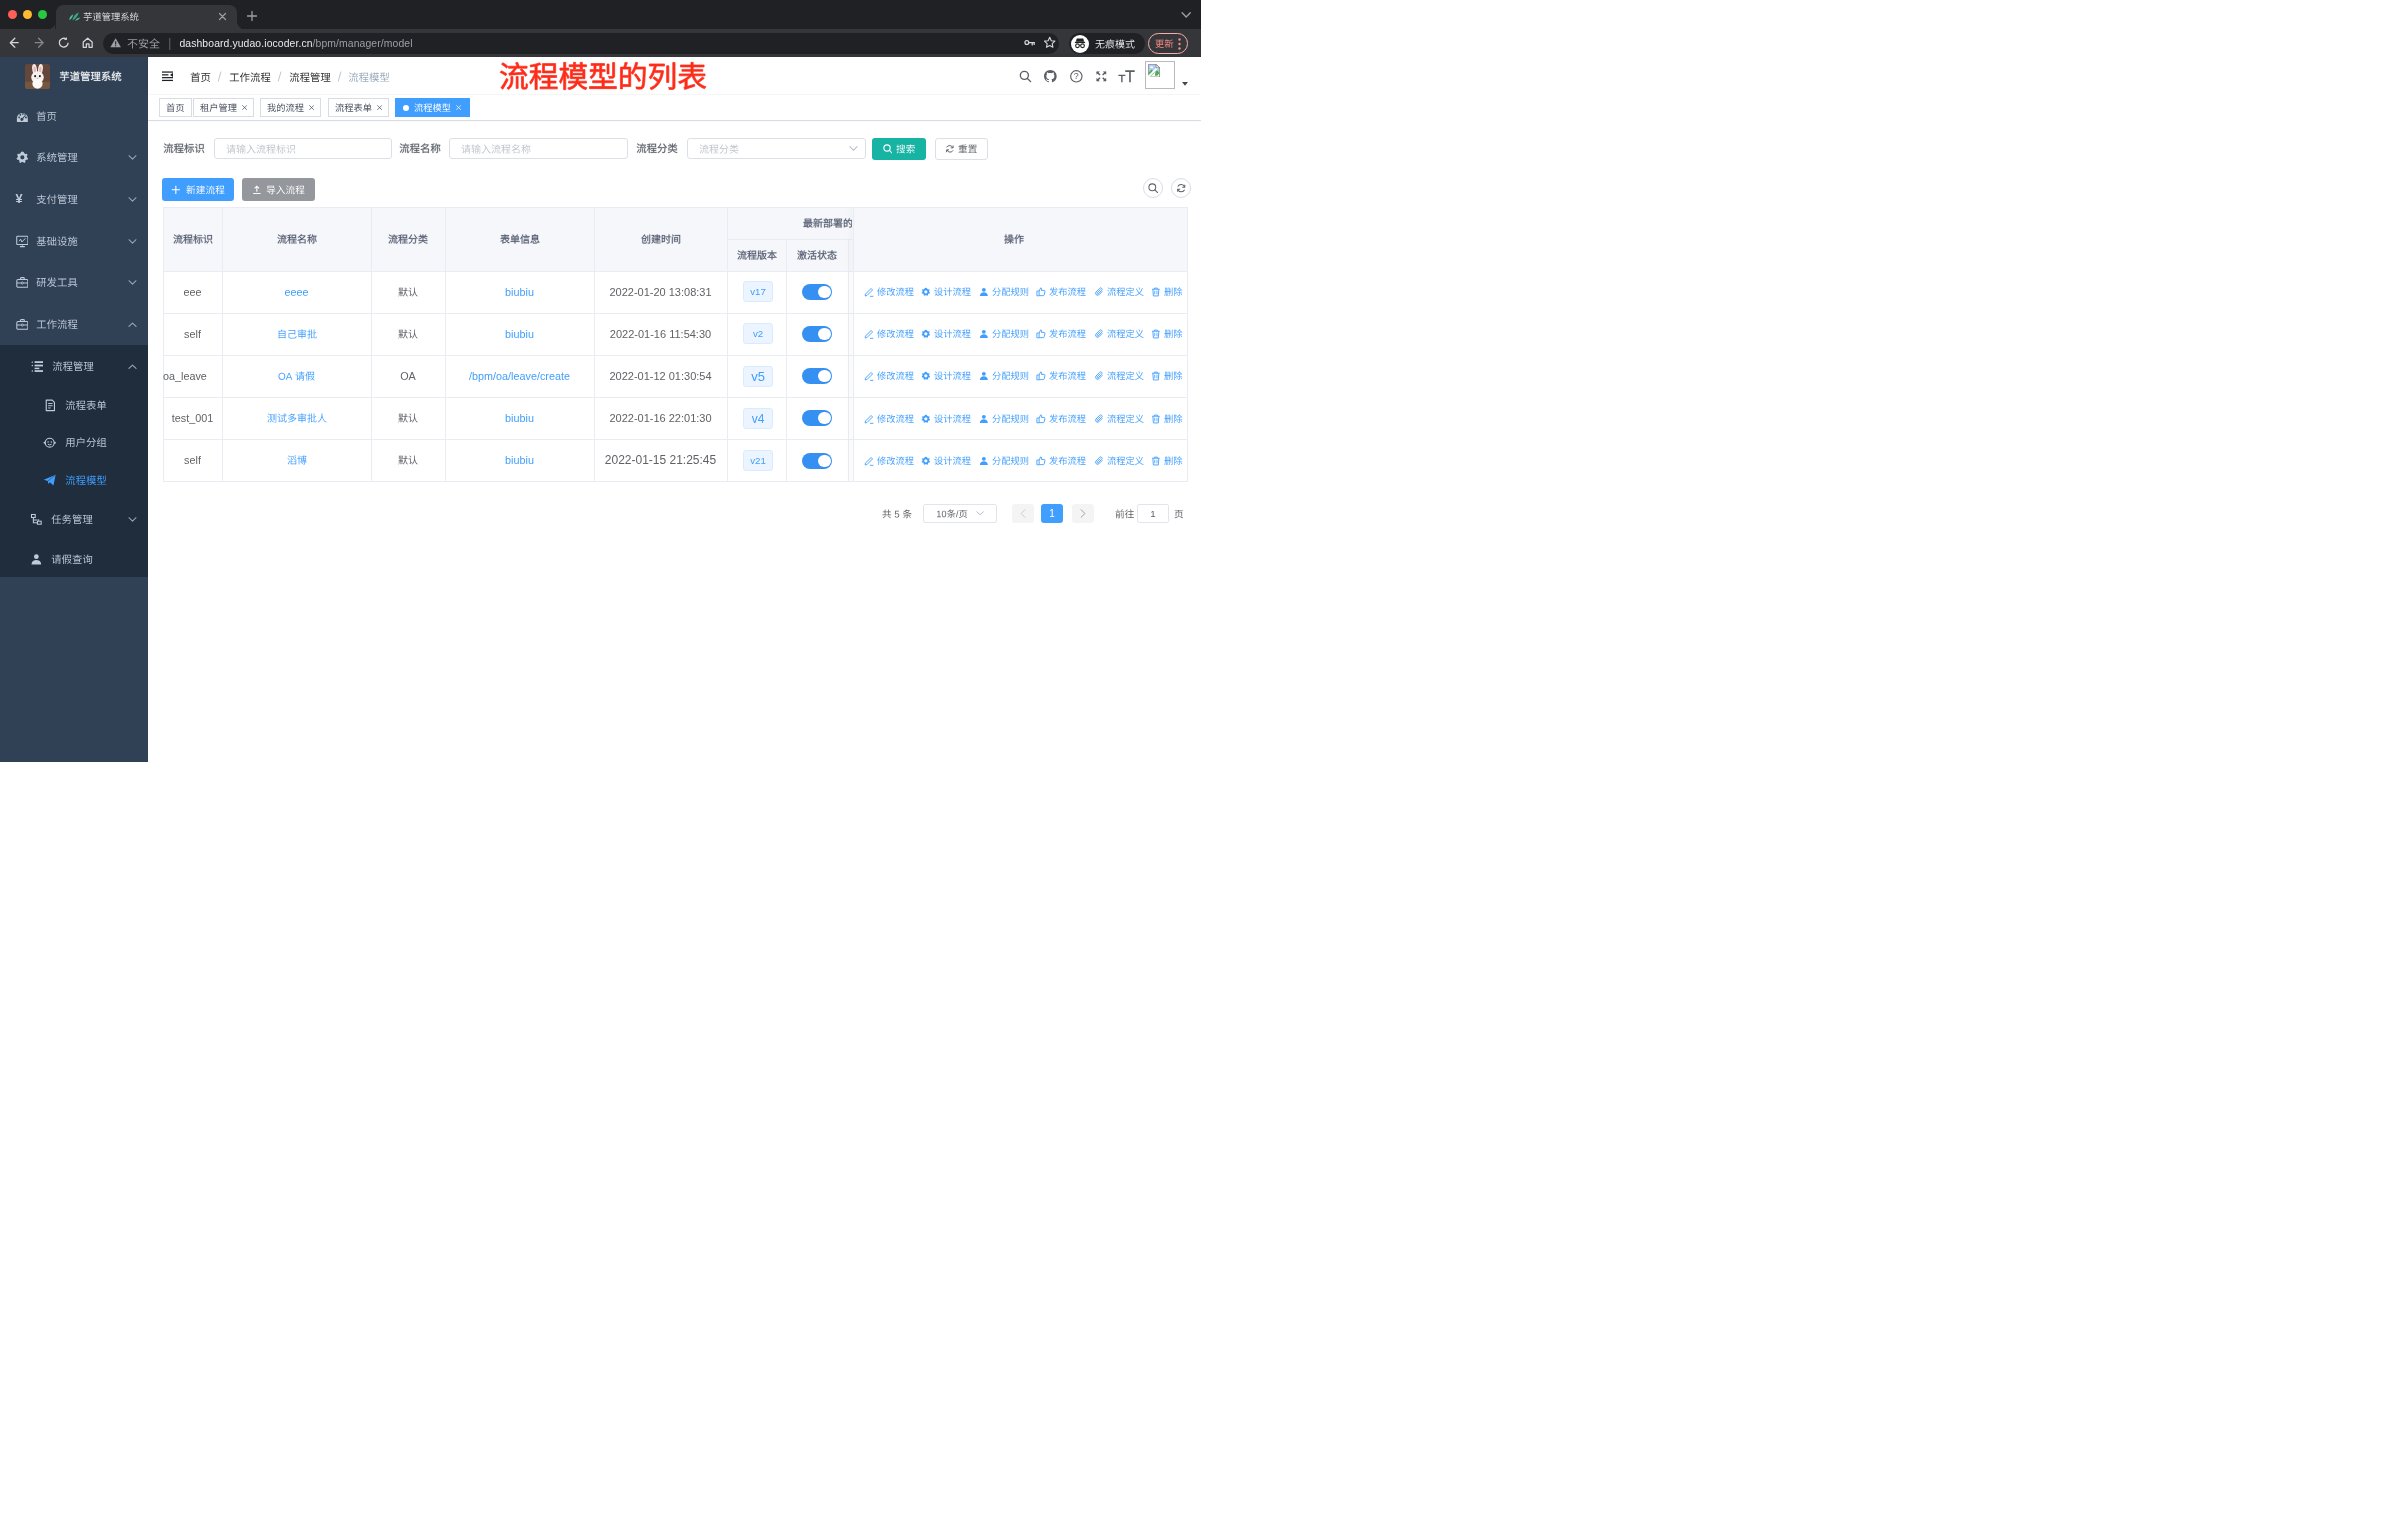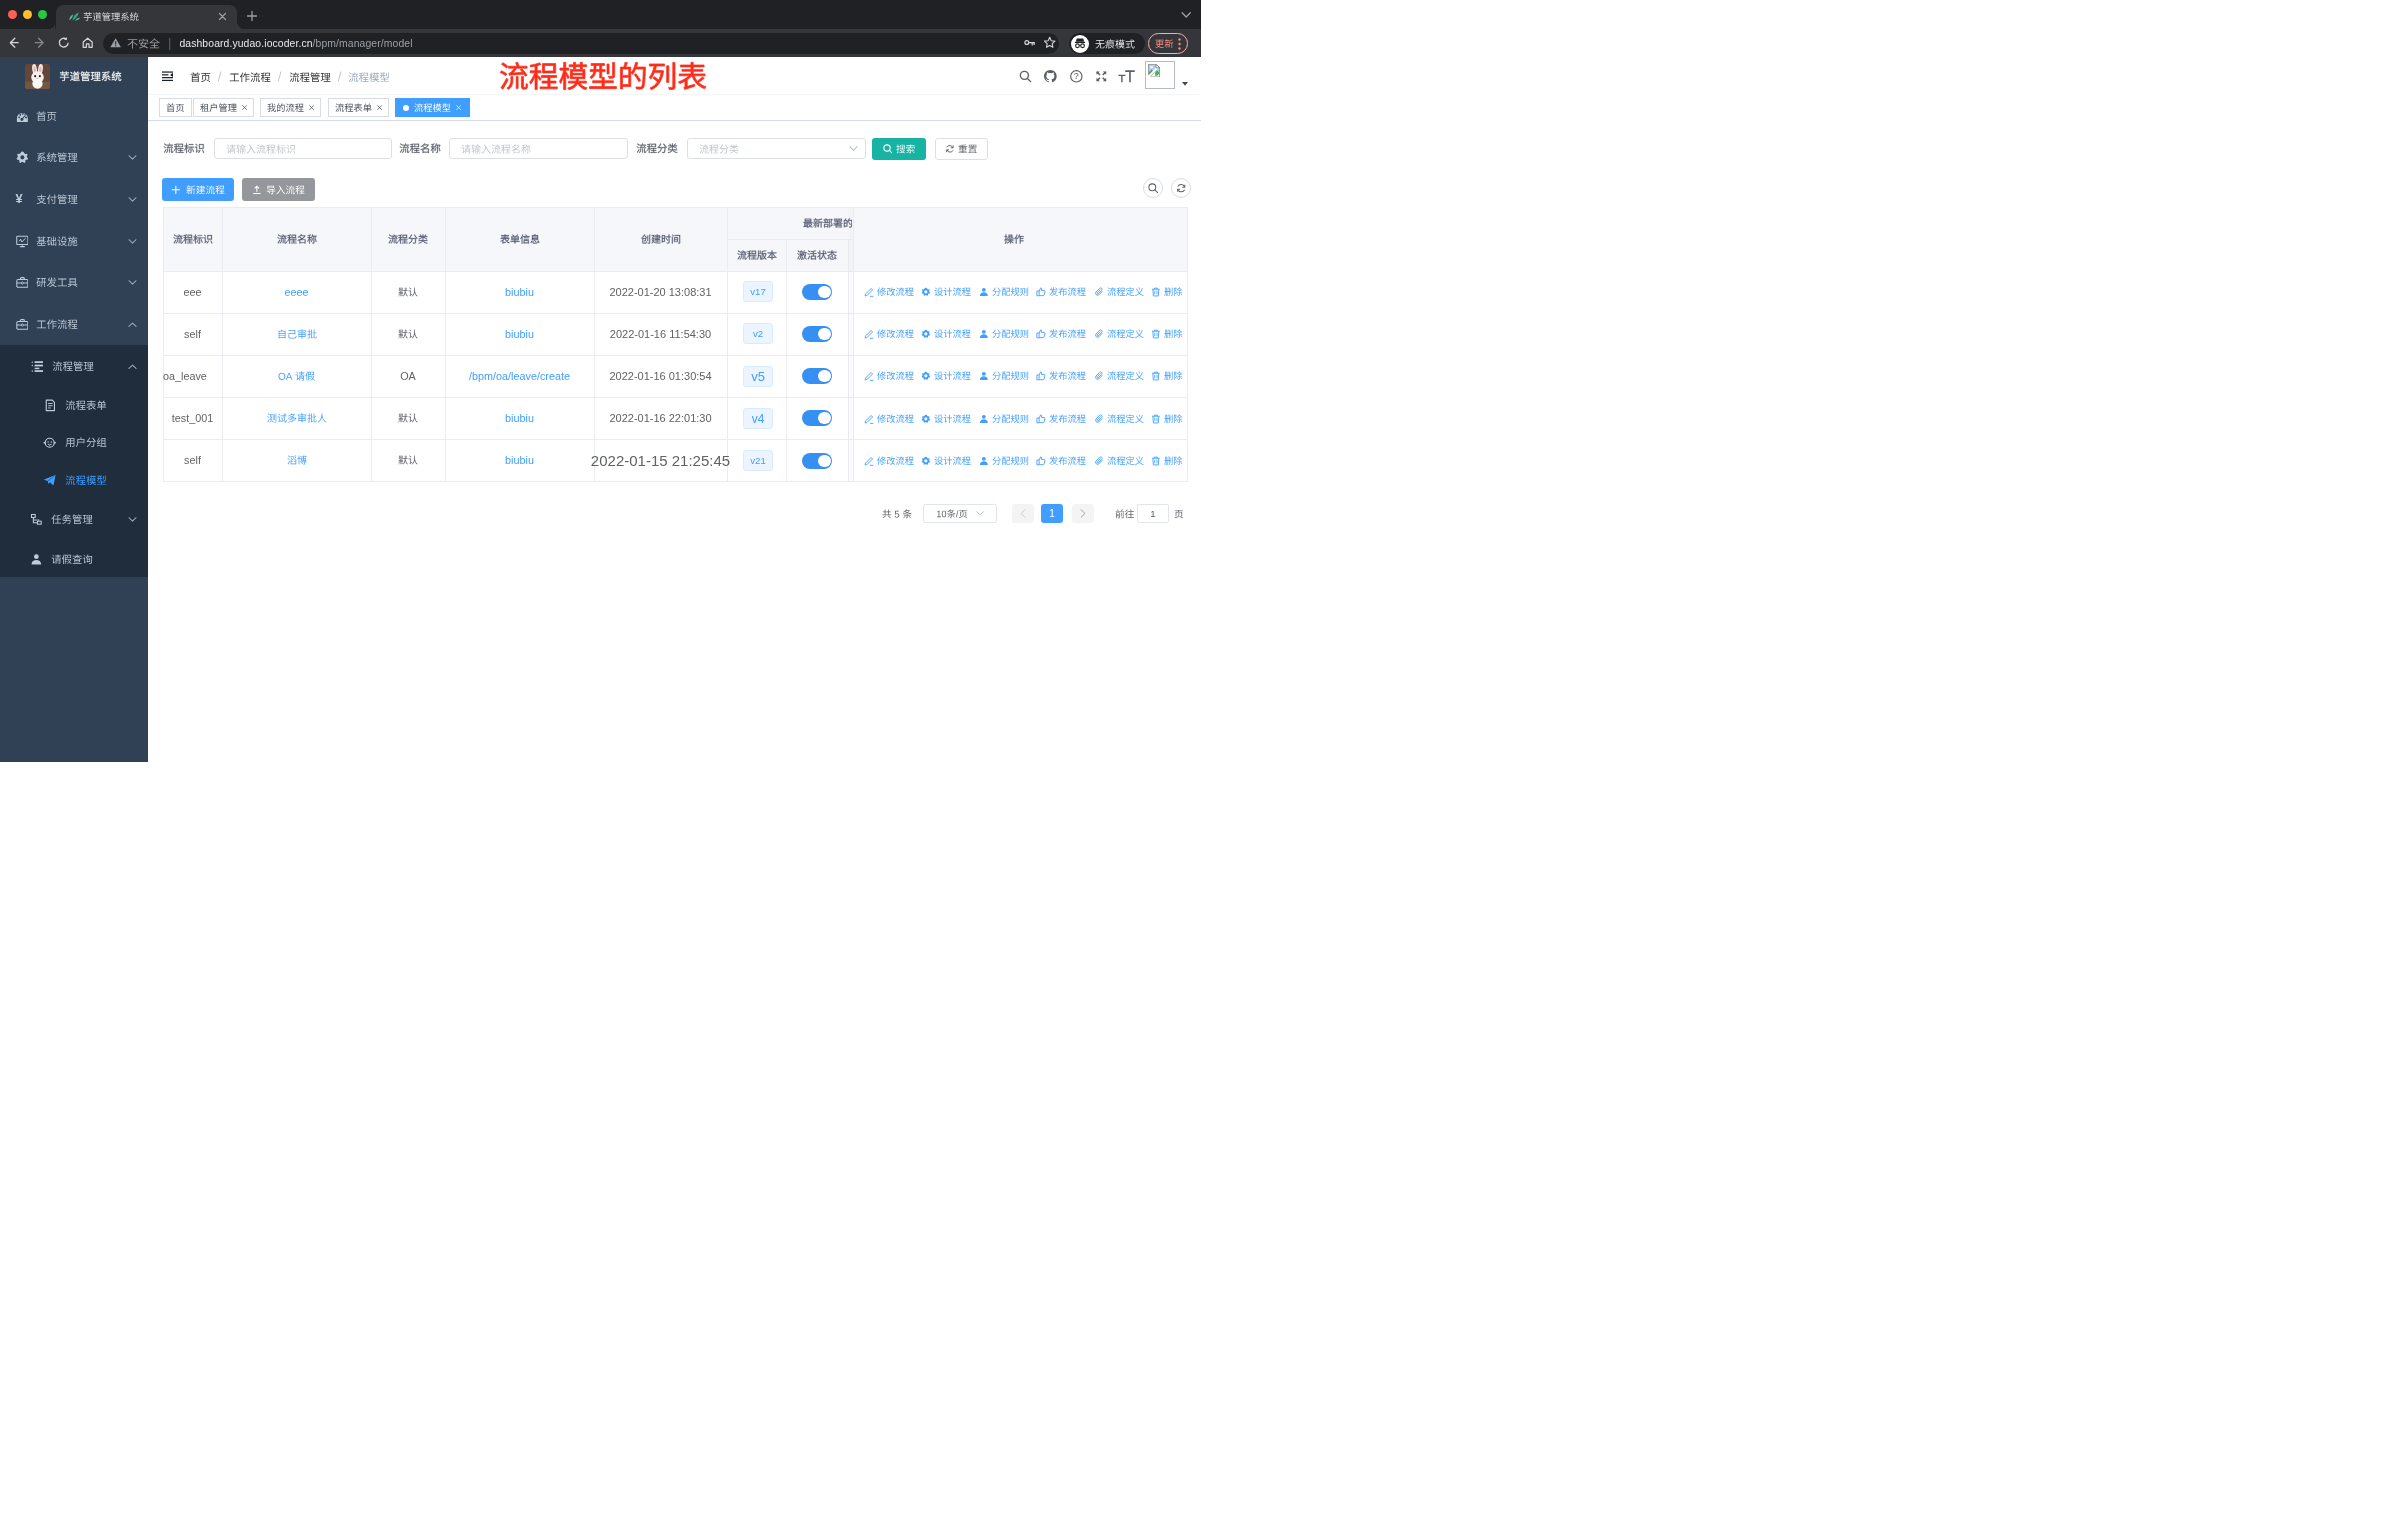--- a/index.html
+++ b/index.html
@@ -1181,21 +1181,21 @@
         </g>
       </svg>
     </div>
     <div class="a f" style="left:371px;top:365px;width:74px;height:22px;justify-content:center">
       <span style="font-size:10.8px;color:#606266">OA</span>
     </div>
     <div class="a f" style="left:445px;top:365px;width:149px;height:22px;justify-content:center">
       <span style="font-size:10.8px;color:#409eff">/bpm/oa/leave/create</span>
     </div>
     <div class="a f" style="left:594px;top:365px;width:133px;height:22px;justify-content:center">
-      <span style="font-size:11px;color:#606266">2022-01-16 01:30:54</span>
+      <span style="font-size:11px;color:#606266">2022-01-12 01:30:54</span>
     </div>
     <div class="a f" style="left:743px;top:366px;width:30px;height:21px;background:#ecf5ff;border:0.7px solid #d9ecff;border-radius:3px;box-sizing:border-box;justify-content:center">
       <span style="font-size:13px;color:#409eff">v5</span>
     </div>
     <div class="a" style="left:802px;top:368px;width:30px;height:15.6px;background:#3590f2;border-radius:8.2px">
       <span style="position:absolute;right:1.5px;top:1.5px;width:12.7px;height:12.7px;border-radius:50%;background:#fff"></span>
     </div>
     <div class="a f" style="left:864px;top:366px;height:19.4px;gap:7.8px">
       <span class="f" style="gap:3px">
         <svg style="width:9.7px;height:9.7px;flex:none;" viewBox="0 0 13 13" fill="none">
@@ -1415,21 +1415,21 @@
         <g fill="#606266">
           <use href="#g9ed8" x="0"></use>
           <use href="#g8ba4" x="1000"></use>
         </g>
       </svg>
     </div>
     <div class="a f" style="left:445px;top:449px;width:149px;height:22px;justify-content:center">
       <span style="font-size:10.8px;color:#409eff">biubiu</span>
     </div>
     <div class="a f" style="left:594px;top:449px;width:133px;height:22px;justify-content:center">
-      <span style="font-size:15px;color:#606266">2022-01-15 21:25:45</span>
+      <span style="font-size:12px;color:#606266">2022-01-15 21:25:45</span>
     </div>
     <div class="a f" style="left:743px;top:450px;width:30px;height:21px;background:#ecf5ff;border:0.7px solid #d9ecff;border-radius:3px;box-sizing:border-box;justify-content:center">
       <span style="font-size:9.7px;color:#409eff">v21</span>
     </div>
     <div class="a" style="left:802px;top:453px;width:30px;height:15.6px;background:#3590f2;border-radius:8.2px">
       <span style="position:absolute;right:1.5px;top:1.5px;width:12.7px;height:12.7px;border-radius:50%;background:#fff"></span>
     </div>
     <div class="a f" style="left:864px;top:451px;height:19.4px;gap:7.8px">
       <span class="f" style="gap:3px">
         <svg style="width:9.7px;height:9.7px;flex:none;" viewBox="0 0 13 13" fill="none">

